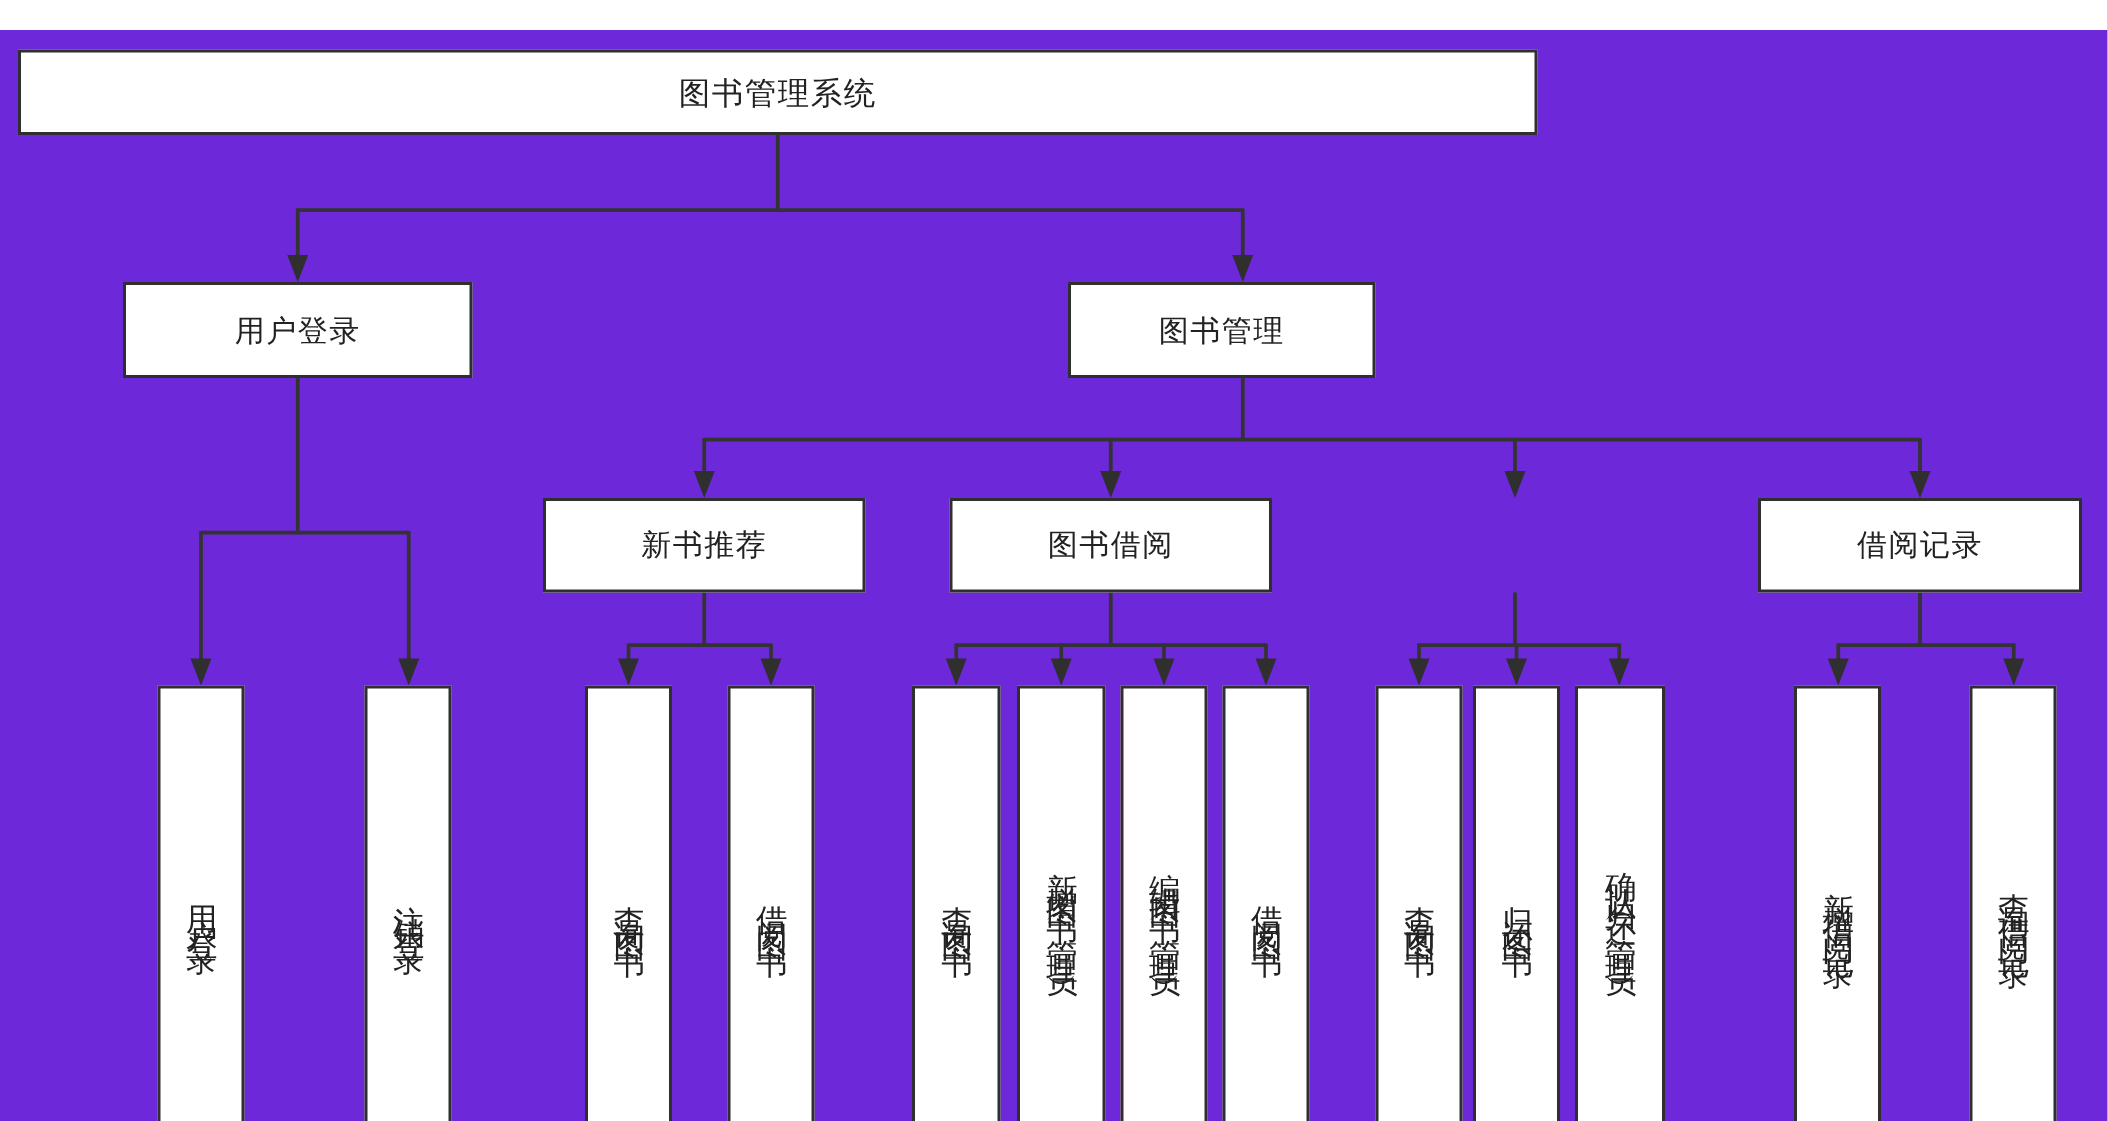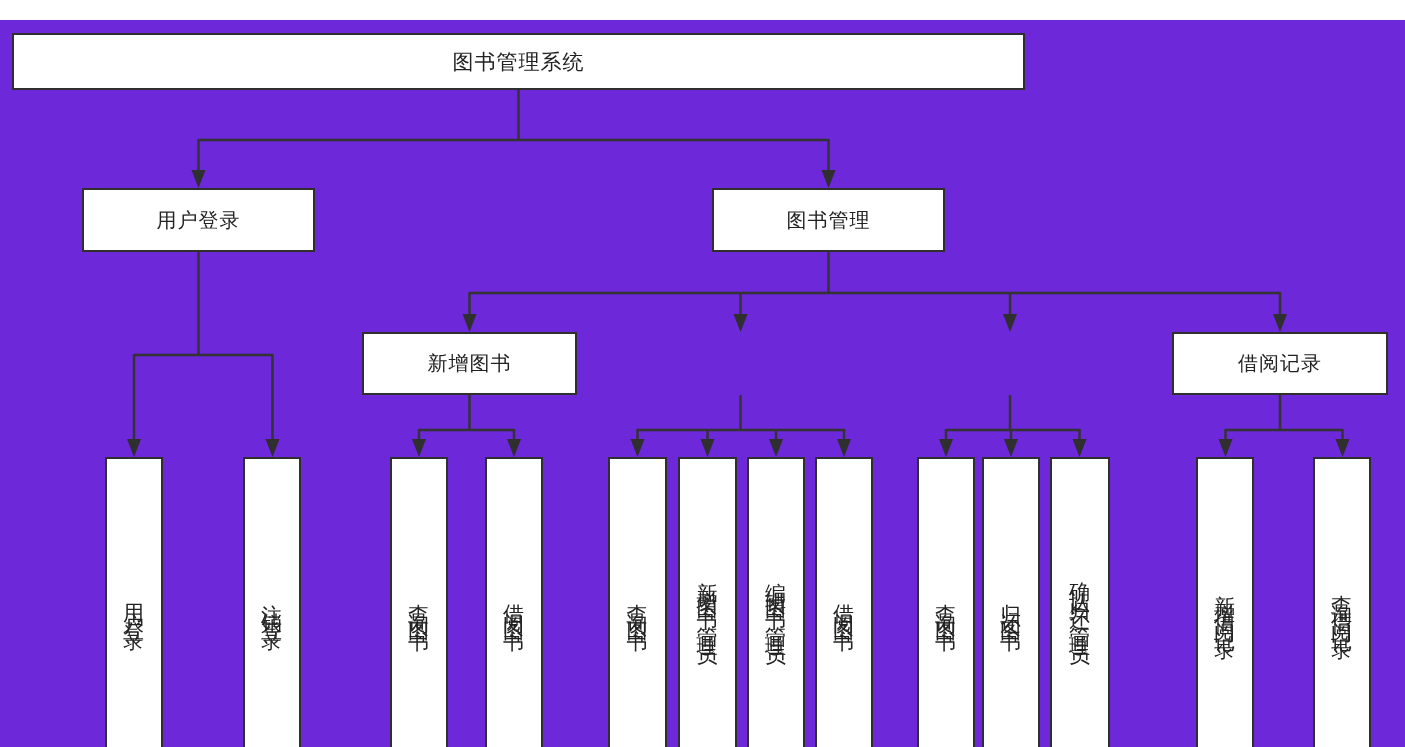--- a/index.html
+++ b/index.html
@@ -133,26 +133,29 @@
     </g>
   </svg>
 
   <div class="node hnode root" style="left:12px; top:13px; width:1013px; height:57px;">
     <span>图书管理系统</span>
   </div>
 
   <div class="node hnode" style="left:82px; top:168px; width:233px; height:64px;">
     <span>用户登录</span>
   </div>
-  <div class="node hnode" style="left:712px; top:168px; width:233px; height:64px;">
+  <div class="node hnode" style="left:712px; top:168px; width:205px; height:64px;">
     <span>图书管理</span>
   </div>
 
   <div class="node hnode" style="left:362px; top:312px; width:215px; height:63px;">
-    <span>新增图书</span>
+    <span>新书推荐</span>
+  </div>
+  <div class="node hnode" style="left:633px; top:312px; width:215px; height:63px;">
+    <span>图书借阅</span>
   </div>
   <div class="node hnode" style="left:1172px; top:312px; width:216px; height:63px;">
     <span>借阅记录</span>
   </div>
 
   <div class="node leaf" style="left:105px; top:437px; width:58px; height:296px;">
     <span>用户登录</span>
   </div>
   <div class="node leaf" style="left:243px; top:437px; width:58px; height:296px;">
     <span>注销登录</span>

